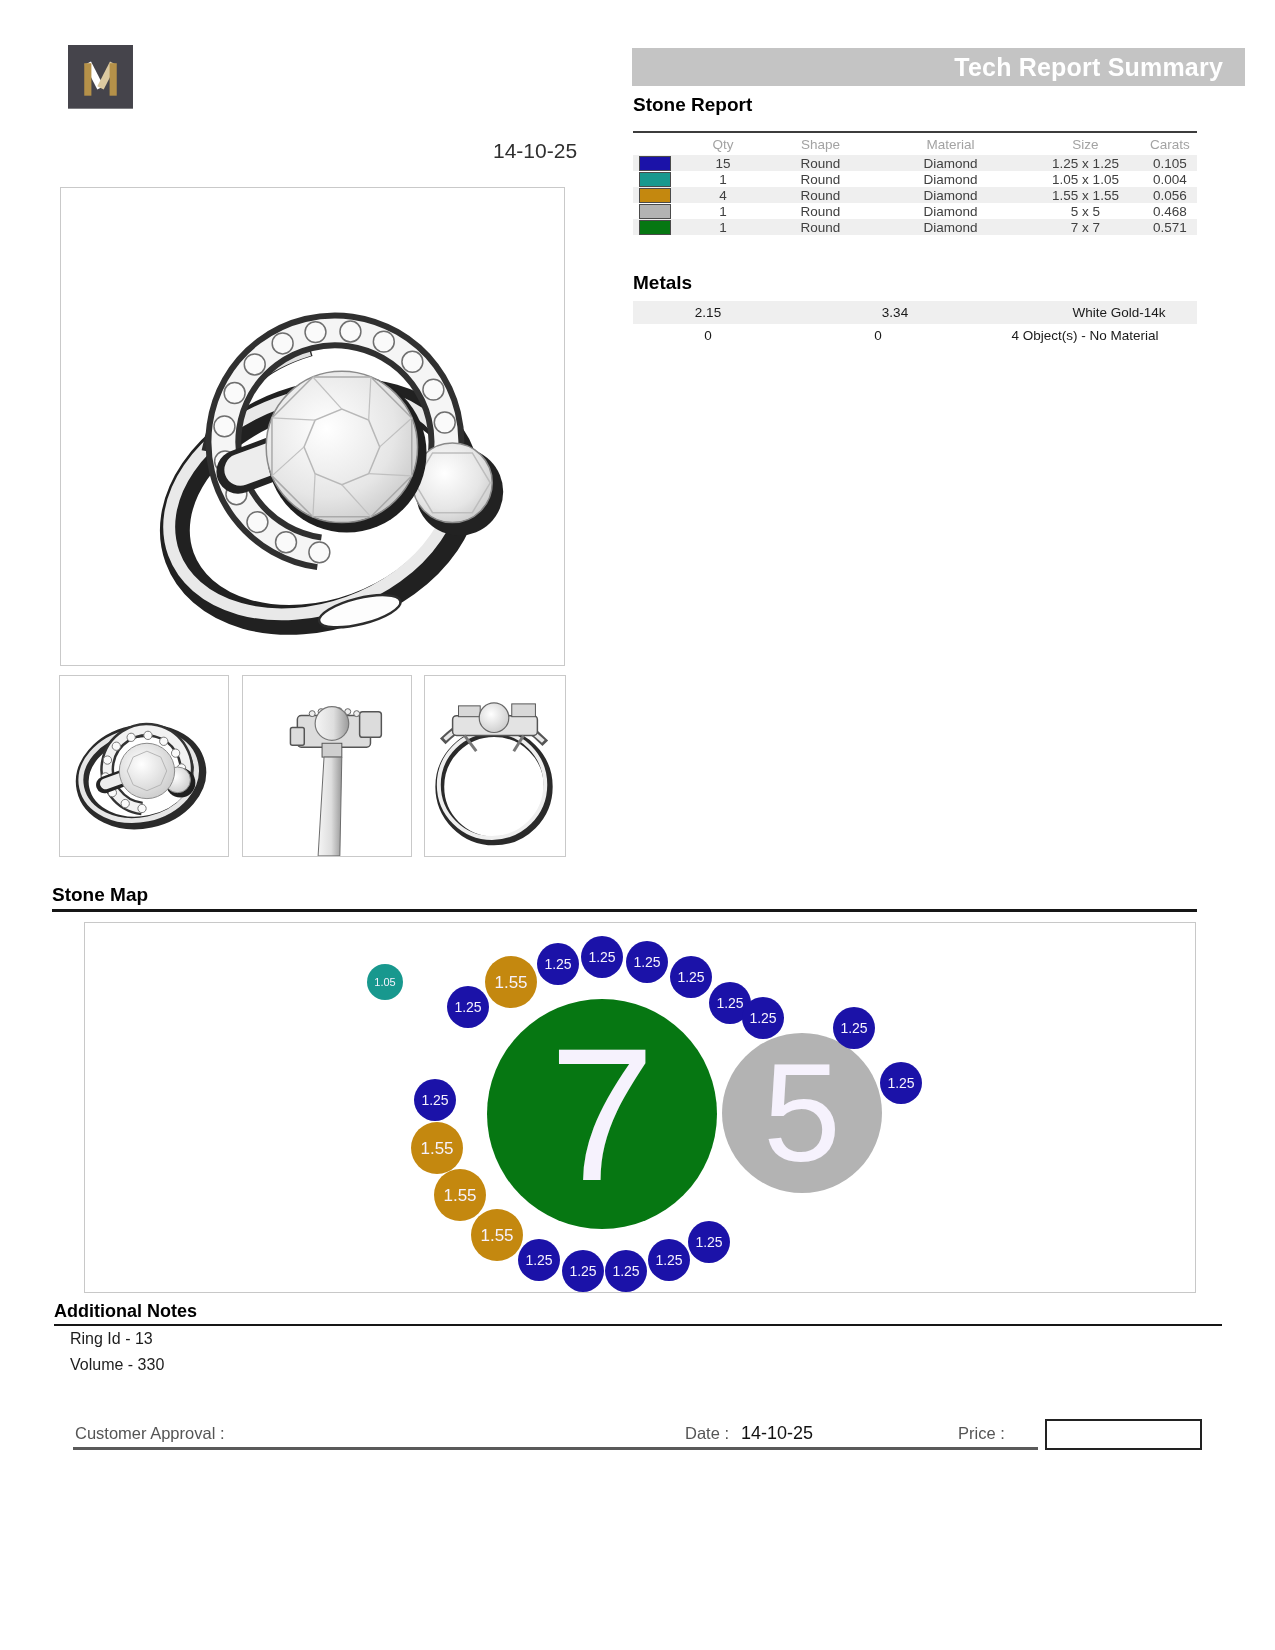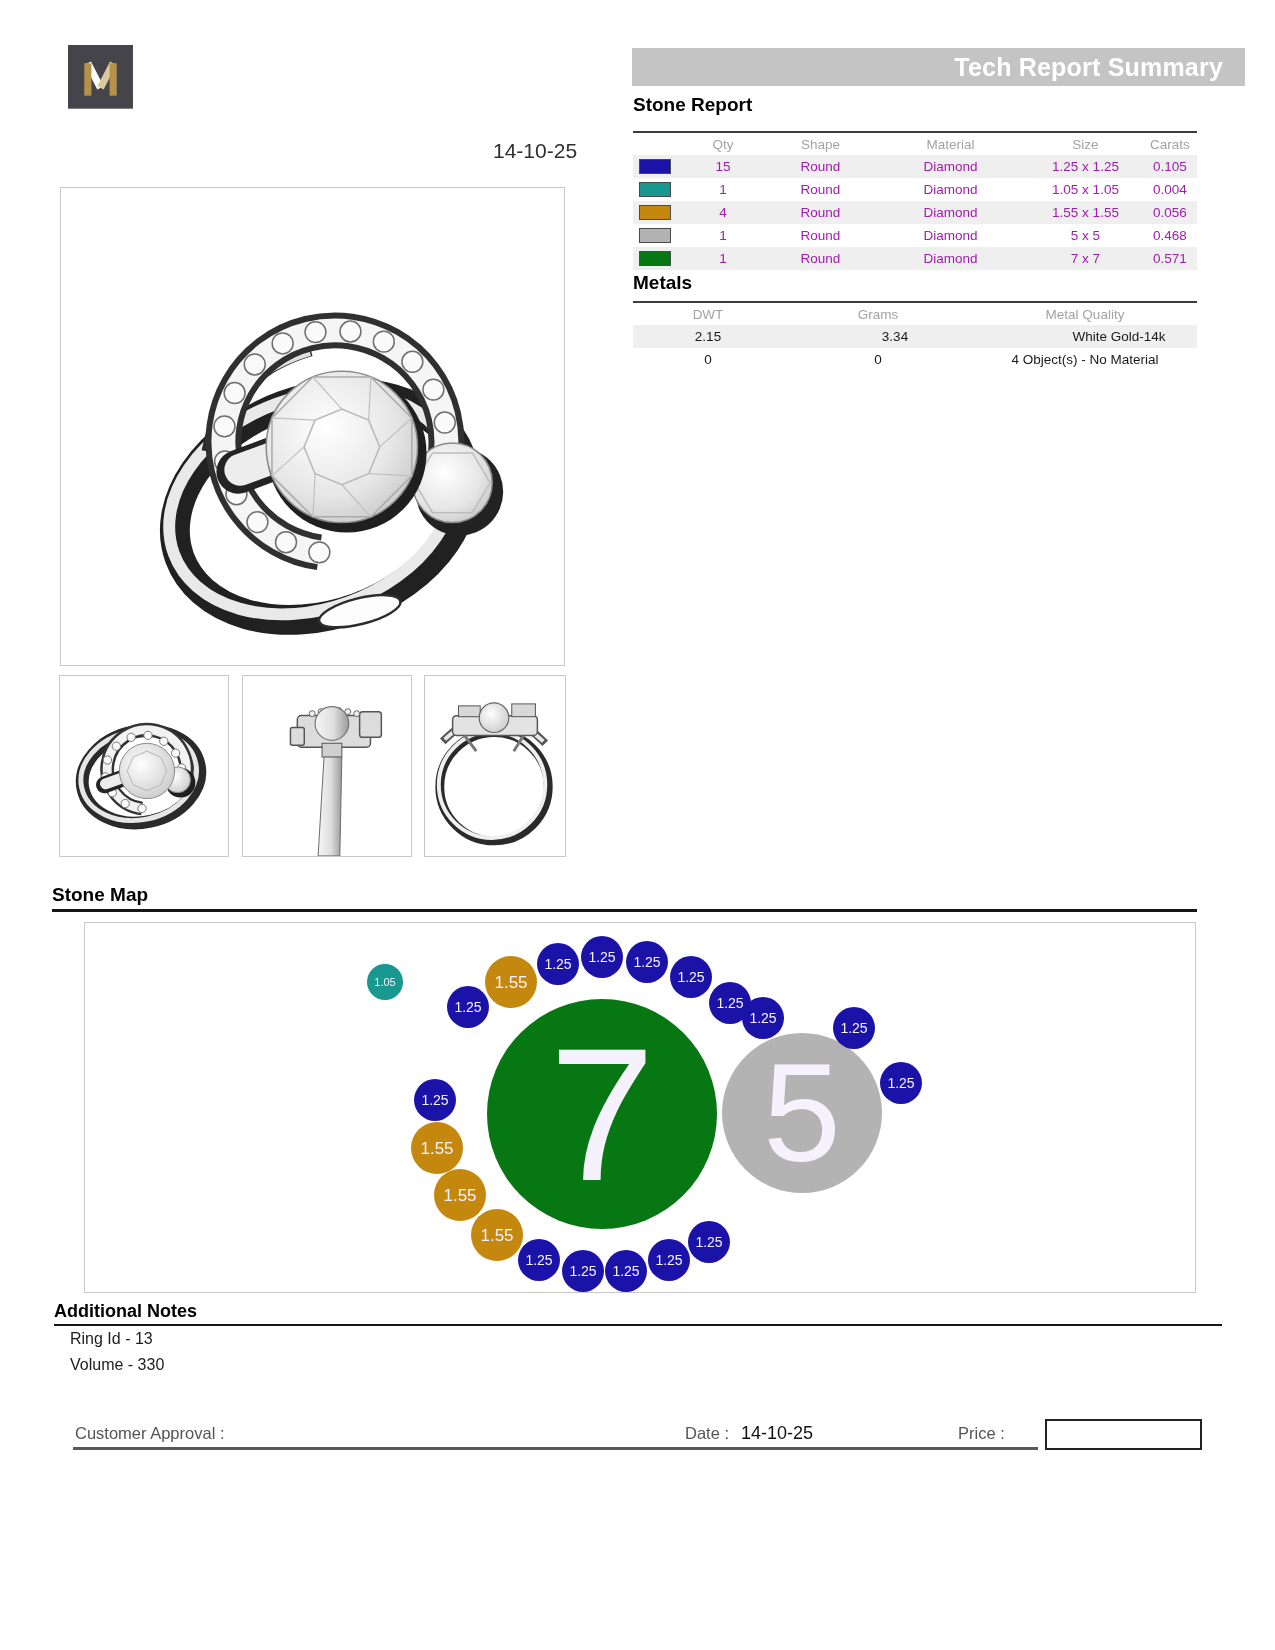--- a/index.html
+++ b/index.html
@@ -13,22 +13,22 @@
   .banner{position:absolute;left:632px;top:48px;width:613px;height:38px;background:#c4c4c4;
           display:flex;align-items:center;justify-content:flex-end;padding-right:22px;box-sizing:border-box;}
   .banner span{color:#fff;font-size:25px;font-weight:bold;letter-spacing:.2px;}
 
   
   .sec-h{position:absolute;font-weight:bold;color:#000;font-size:19px;}
   .rule{position:absolute;background:#161616;}
 
   
   .tbl{position:absolute;left:633px;width:564px;}
-  .trow{display:grid;grid-template-columns:45px 90px 105px 155px 115px 54px;align-items:center;height:23px;
-        font-size:13.5px;color:#a21caf;}
+  .trow{display:grid;grid-template-columns:45px 90px 105px 155px 115px 54px;align-items:center;height:16px;
+        font-size:13.5px;color:#404040;}
   .trow.head{height:22px;color:#a3a3a3;border-top:2.5px solid #3c3c3c;}
   .trow.shade{background:#efefef;}
   .trow span{text-align:center;}
   .swatch{width:32px;height:15px;border:1px solid #4a4a4a;margin-left:6px;box-sizing:border-box;justify-self:start;}
   .mrow{display:grid;grid-template-columns:150px 190px 224px;align-items:center;height:23px;font-size:13.5px;color:#1a1a1a;}
   .mrow.head{height:22px;color:#a3a3a3;border-top:2.5px solid #3c3c3c;}
   .mrow.shade{background:#efefef;gap:17px;}
   .mrow span{text-align:center;}
 
   
@@ -126,25 +126,20 @@
           <span>Round</span>
           <span>Diamond</span>
           <span>7 x 7</span>
           <span>0.571</span>
         </div>
       </div>
   </div>
 
   <div class="sec-h" style="left:633px;top:272px;">Metals</div>
   <div class="tbl" style="top:301px;">
-    <div class="mrow head">
-      <span>DWT</span>
-      <span>Grams</span>
-      <span>Metal Quality</span>
-    </div>
     <div id="m-rows">
         <div class="mrow shade">
           <span>2.15</span>
           <span>3.34</span>
           <span>White Gold-14k</span>
         </div>
         <div class="mrow">
           <span>0</span>
           <span>0</span>
           <span>4 Object(s) - No Material</span>

